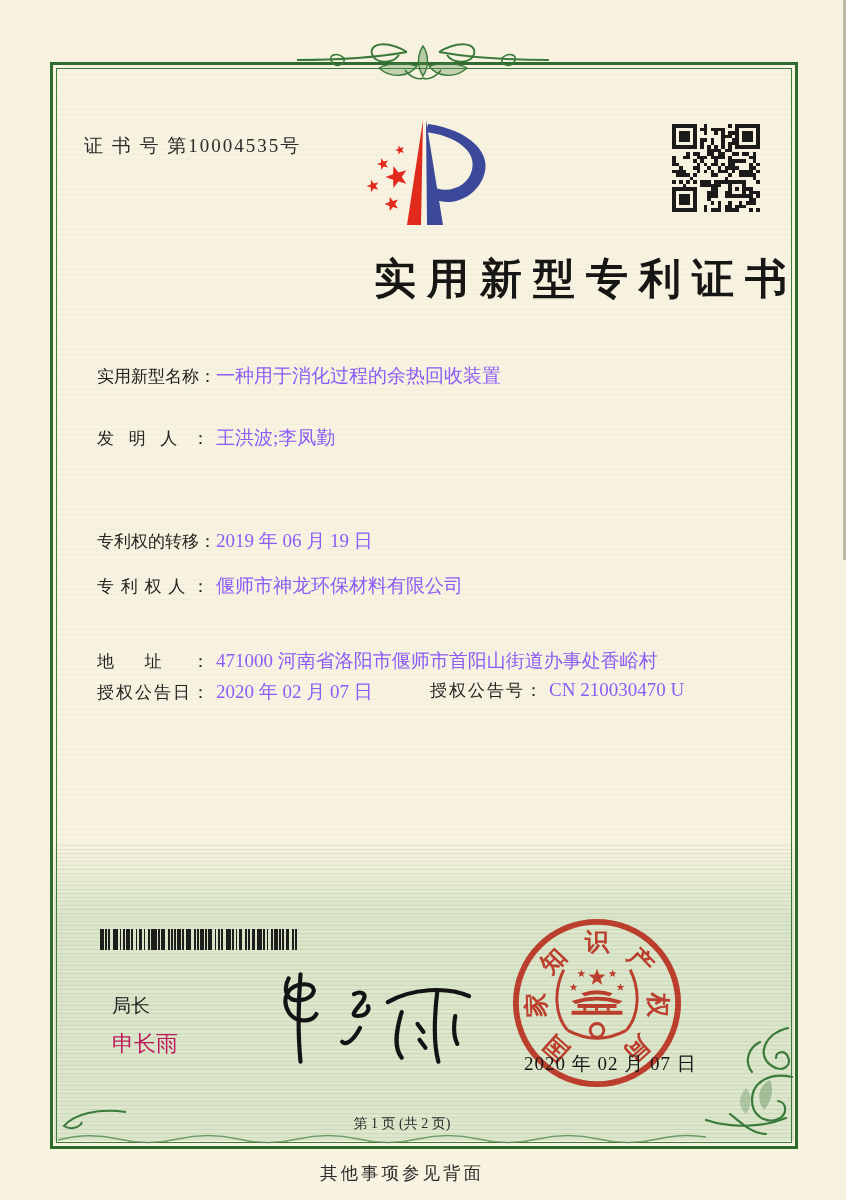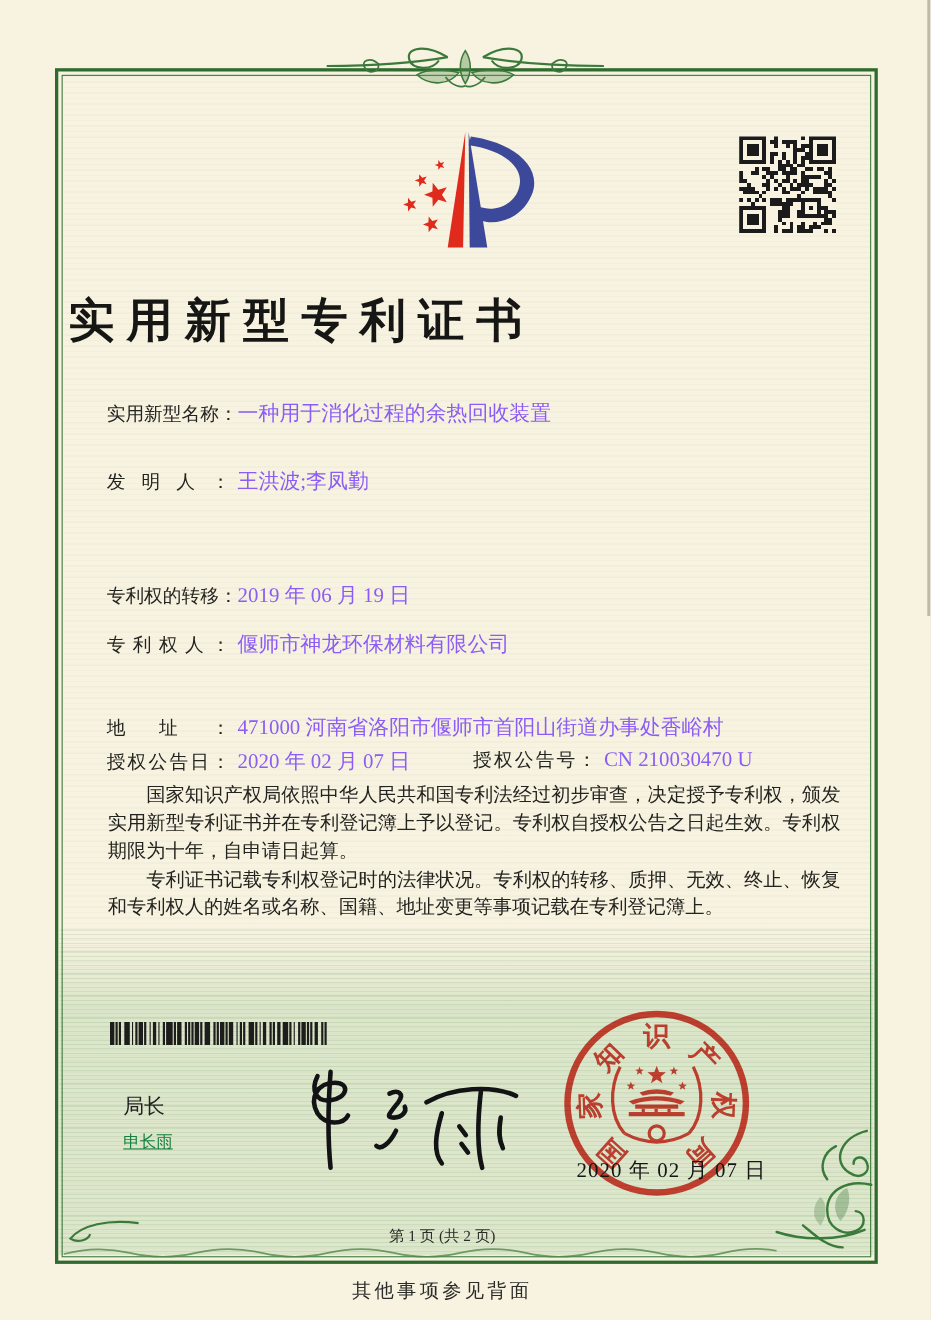--- a/index.html
+++ b/index.html
@@ -26,36 +26,36 @@
   }
   .band-edge{position:absolute;left:54px;top:1128px;z-index:2;}
   .corner-flourish{position:absolute;left:700px;top:1022px;z-index:3;}
   .corner-curl-left{position:absolute;left:58px;top:1106px;z-index:2;}
   .top-ornament{position:absolute;left:287px;top:34px;z-index:3;}
 
   .cert-no{position:absolute;left:84px;top:133px;font-size:19px;letter-spacing:2px;color:#2b2b28;z-index:3;}
   .logo{position:absolute;left:342px;top:110px;z-index:3;}
   .qr{position:absolute;left:672px;top:124px;z-index:3;background:#f8f3e1;}
   .title{
-    position:absolute;left:50px;width:748px;top:251px;margin:12px;text-align:left;
+    position:absolute;left:50px;width:748px;top:251px;margin:0;text-align:right;
     font-size:42px;font-weight:bold;letter-spacing:11px;color:#161614;z-index:3;
     font-family:"DejaVu Serif","Liberation Serif",serif;
   }
   .row{position:absolute;left:97px;white-space:nowrap;font-size:19px;z-index:3;}
   .f-label{
     display:inline-block;width:112px;margin-right:7px;font-size:17px;
     text-align:justify;text-align-last:justify;vertical-align:baseline;color:#23231f;
   }
   .f-value{font-size:19px;color:#8b5cf6;}
   .auth2{position:absolute;left:430px;top:679px;white-space:nowrap;font-size:19px;z-index:3;}
   .paras{position:absolute;left:98px;top:710px;width:666px;z-index:3;}
   .paras p{margin:0;text-indent:2em;font-size:17.5px;line-height:25.5px;text-align:justify;color:#23231f;}
   .barcode{position:absolute;left:100px;top:929px;width:228px;height:21px;overflow:hidden;white-space:nowrap;z-index:3;}
   .issuer-title{position:absolute;left:112px;top:993px;font-size:19px;font-family:Liberation Sans, sans-serif;color:#222;z-index:3;}
-  .issuer-name{position:absolute;left:112px;top:1029px;font-size:15px;font-family:"Liberation Sans","DejaVu Sans",sans-serif;color:#15803d;z-index:3;text-decoration:underline;}
+  .issuer-name{position:absolute;left:112px;top:1029px;font-size:22px;font-family:"Liberation Sans","DejaVu Sans",sans-serif;color:#be185d;z-index:3;}
   .signature{position:absolute;left:243px;top:970px;z-index:3;mix-blend-mode:multiply;}
   .seal{position:absolute;left:511px;top:917px;z-index:3;opacity:.93;mix-blend-mode:multiply;}
   .seal-char{fill:#dc382c;font-size:25px;font-weight:bold;font-family:"DejaVu Serif",serif;}
   .seal-date{position:absolute;left:524px;top:1051px;font-size:19px;letter-spacing:1px;color:#141414;z-index:4;white-space:nowrap;}
   .footer-page{position:absolute;left:0;width:804px;top:1115px;text-align:center;font-size:14px;color:#2b2b28;z-index:3;}
   .back-note{position:absolute;left:0;width:804px;top:1161px;text-align:center;font-size:17.5px;letter-spacing:3px;color:#2b2b28;z-index:3;}
   .scan-edge{position:absolute;right:0;top:0;width:3px;height:560px;background:#8f8a78;opacity:.55;z-index:5;}
   svg{display:block;}
 </style>
 </head>
@@ -94,20 +94,21 @@
         <path d="M92,34 C104,45 122,43 130,32 C120,29 102,28 92,34 Z" fill="rgba(80,140,75,.32)" stroke="#3c7a3c" stroke-width="1.4"></path>
         <path d="M58,25 C50,17 40,21 45,28 C49,34 58,31 57,25" fill="none" stroke="#3c7a3c" stroke-width="1.6"></path>
         <path d="M118,36 C124,44 132,46 136,44" fill="none" stroke="#3c7a3c" stroke-width="1.6"></path>
       </g>
     </defs>
     <use href="#orn-half"></use>
     <use href="#orn-half" transform="translate(272,0) scale(-1,1)"></use>
     <path d="M136,12 C130,21 130,33 136,42 C142,33 142,21 136,12 Z" fill="rgba(80,140,75,.40)" stroke="#3c7a3c" stroke-width="1.4"></path>
   </svg>
 
+  <div class="cert-no">证 书 号 第10004535号</div>
 
   <svg class="logo" width="168" height="125" viewBox="0 0 168 125">
     <path d="M81,10 L65,115 L79,115 Z" fill="#e02a1c"></path>
     <path d="M84,10 L85,115 L101,115 Z" fill="#3c4899"></path>
     <path d="M86,14 C128,20 152,44 141,68 C132,89 108,97 92,89 L89,76 C105,85 126,77 130,60 C135,41 114,26 84,22 Z" fill="#3c4899"></path>
     <path fill="#e02a1c" d="M51.4,56.1L56.5,62.4L64.3,60.2L59.8,67.0L64.3,73.8L56.5,71.6L51.4,77.9L51.1,69.8L43.5,67.0L51.1,64.2Z"></path>
     <path fill="#e02a1c" d="M47.7,86.9L51.0,91.0L56.1,89.6L53.1,94.0L56.1,98.4L51.0,97.0L47.7,101.1L47.5,95.9L42.5,94.0L47.5,92.1Z"></path>
     <path fill="#e02a1c" d="M29.0,69.8L31.8,73.4L36.3,72.2L33.7,76.0L36.3,79.8L31.8,78.6L29.0,82.2L28.8,77.6L24.5,76.0L28.8,74.4Z"></path>
     <path fill="#e02a1c" d="M39.1,48.3L41.8,51.6L45.9,50.5L43.5,54.0L45.9,57.5L41.8,56.4L39.1,59.7L39.0,55.5L35.0,54.0L39.0,52.5Z"></path>
     <path fill="#e02a1c" d="M56.5,35.4L58.6,38.1L61.9,37.2L60.0,40.0L61.9,42.8L58.6,41.9L56.5,44.6L56.4,41.2L53.2,40.0L56.4,38.8Z"></path>
@@ -440,24 +441,20 @@
     <span class="f-label">地址：</span><span class="f-value">471000 河南省洛阳市偃师市首阳山街道办事处香峪村</span>
   </div>
 
   <div class="row" style="top:679px">
     <span class="f-label">授权公告日：</span><span class="f-value">2020 年 02 月 07 日</span>
   </div>
   <div class="auth2">
     <span class="f-label">授权公告号：</span><span class="f-value">CN 210030470 U</span>
   </div>
 
-  <div class="paras">
-    <p>国家知识产权局依照中华人民共和国专利法经过初步审查，决定授予专利权，颁发实用新型专利证书并在专利登记簿上予以登记。专利权自授权公告之日起生效。专利权期限为十年，自申请日起算。</p>
-    <p>专利证书记载专利权登记时的法律状况。专利权的转移、质押、无效、终止、恢复和专利权人的姓名或名称、国籍、地址变更等事项记载在专利登记簿上。</p>
-  </div>
 
   <div class="barcode"><span style="display:inline-block;height:21px;width:3.6px;background:#1d1d1b;margin-right:1.4px"></span><span style="display:inline-block;height:21px;width:1.8px;background:#1d1d1b;margin-right:1.4px"></span><span style="display:inline-block;height:21px;width:1.8px;background:#1d1d1b;margin-right:2.8px"></span><span style="display:inline-block;height:21px;width:5.4px;background:#1d1d1b;margin-right:1.4px"></span><span style="display:inline-block;height:21px;width:1.8px;background:#1d1d1b;margin-right:1.4px"></span><span style="display:inline-block;height:21px;width:1.8px;background:#1d1d1b;margin-right:1.4px"></span><span style="display:inline-block;height:21px;width:3.6px;background:#1d1d1b;margin-right:1.4px"></span><span style="display:inline-block;height:21px;width:1.8px;background:#1d1d1b;margin-right:2.8px"></span><span style="display:inline-block;height:21px;width:1.8px;background:#1d1d1b;margin-right:1.4px"></span><span style="display:inline-block;height:21px;width:3.6px;background:#1d1d1b;margin-right:1.4px"></span><span style="display:inline-block;height:21px;width:1.8px;background:#1d1d1b;margin-right:2.8px"></span><span style="display:inline-block;height:21px;width:1.8px;background:#1d1d1b;margin-right:1.4px"></span><span style="display:inline-block;height:21px;width:5.4px;background:#1d1d1b;margin-right:1.4px"></span><span style="display:inline-block;height:21px;width:1.8px;background:#1d1d1b;margin-right:1.4px"></span><span style="display:inline-block;height:21px;width:3.6px;background:#1d1d1b;margin-right:2.8px"></span><span style="display:inline-block;height:21px;width:1.8px;background:#1d1d1b;margin-right:1.4px"></span><span style="display:inline-block;height:21px;width:1.8px;background:#1d1d1b;margin-right:1.4px"></span><span style="display:inline-block;height:21px;width:1.8px;background:#1d1d1b;margin-right:1.4px"></span><span style="display:inline-block;height:21px;width:3.6px;background:#1d1d1b;margin-right:1.4px"></span><span style="display:inline-block;height:21px;width:1.8px;background:#1d1d1b;margin-right:1.4px"></span><span style="display:inline-block;height:21px;width:5.4px;background:#1d1d1b;margin-right:2.8px"></span><span style="display:inline-block;height:21px;width:1.8px;background:#1d1d1b;margin-right:1.4px"></span><span style="display:inline-block;height:21px;width:1.8px;background:#1d1d1b;margin-right:1.4px"></span><span style="display:inline-block;height:21px;width:3.6px;background:#1d1d1b;margin-right:1.4px"></span><span style="display:inline-block;height:21px;width:1.8px;background:#1d1d1b;margin-right:1.4px"></span><span style="display:inline-block;height:21px;width:3.6px;background:#1d1d1b;margin-right:2.8px"></span><span style="display:inline-block;height:21px;width:1.8px;background:#1d1d1b;margin-right:1.4px"></span><span style="display:inline-block;height:21px;width:1.8px;background:#1d1d1b;margin-right:1.4px"></span><span style="display:inline-block;height:21px;width:1.8px;background:#1d1d1b;margin-right:2.8px"></span><span style="display:inline-block;height:21px;width:5.4px;background:#1d1d1b;margin-right:1.4px"></span><span style="display:inline-block;height:21px;width:1.8px;background:#1d1d1b;margin-right:1.4px"></span><span style="display:inline-block;height:21px;width:1.8px;background:#1d1d1b;margin-right:1.4px"></span><span style="display:inline-block;height:21px;width:3.6px;background:#1d1d1b;margin-right:2.8px"></span><span style="display:inline-block;height:21px;width:1.8px;background:#1d1d1b;margin-right:1.4px"></span><span style="display:inline-block;height:21px;width:1.8px;background:#1d1d1b;margin-right:1.4px"></span><span style="display:inline-block;height:21px;width:3.6px;background:#1d1d1b;margin-right:1.4px"></span><span style="display:inline-block;height:21px;width:5.4px;background:#1d1d1b;margin-right:1.4px"></span><span style="display:inline-block;height:21px;width:1.8px;background:#1d1d1b;margin-right:1.4px"></span><span style="display:inline-block;height:21px;width:1.8px;background:#1d1d1b;margin-right:2.8px"></span><span style="display:inline-block;height:21px;width:1.8px;background:#1d1d1b;margin-right:1.4px"></span><span style="display:inline-block;height:21px;width:3.6px;background:#1d1d1b;margin-right:1.4px"></span><span style="display:inline-block;height:21px;width:1.8px;background:#1d1d1b;margin-right:1.4px"></span><span style="display:inline-block;height:21px;width:1.8px;background:#1d1d1b;margin-right:1.4px"></span><span style="display:inline-block;height:21px;width:3.6px;background:#1d1d1b;margin-right:2.8px"></span><span style="display:inline-block;height:21px;width:1.8px;background:#1d1d1b;margin-right:1.4px"></span><span style="display:inline-block;height:21px;width:1.8px;background:#1d1d1b;margin-right:1.4px"></span></div>
 
   <div class="issuer-title">局长</div>
   <div class="issuer-name">申长雨</div>
   <svg class="signature" width="238" height="96" viewBox="0 0 240 96">
     <g fill="none" stroke="#15151a" stroke-width="4.2" stroke-linecap="round">
       <path d="M46,8 C40,20 44,32 58,30 C74,28 76,14 62,14 C46,14 38,28 46,42 C54,54 70,52 74,44"></path>
       <path d="M58,4 C56,30 55,62 58,92"></path>
       <path d="M112,24 C120,20 126,24 120,32 C112,42 108,46 116,46 C124,46 128,40 126,36"></path>

